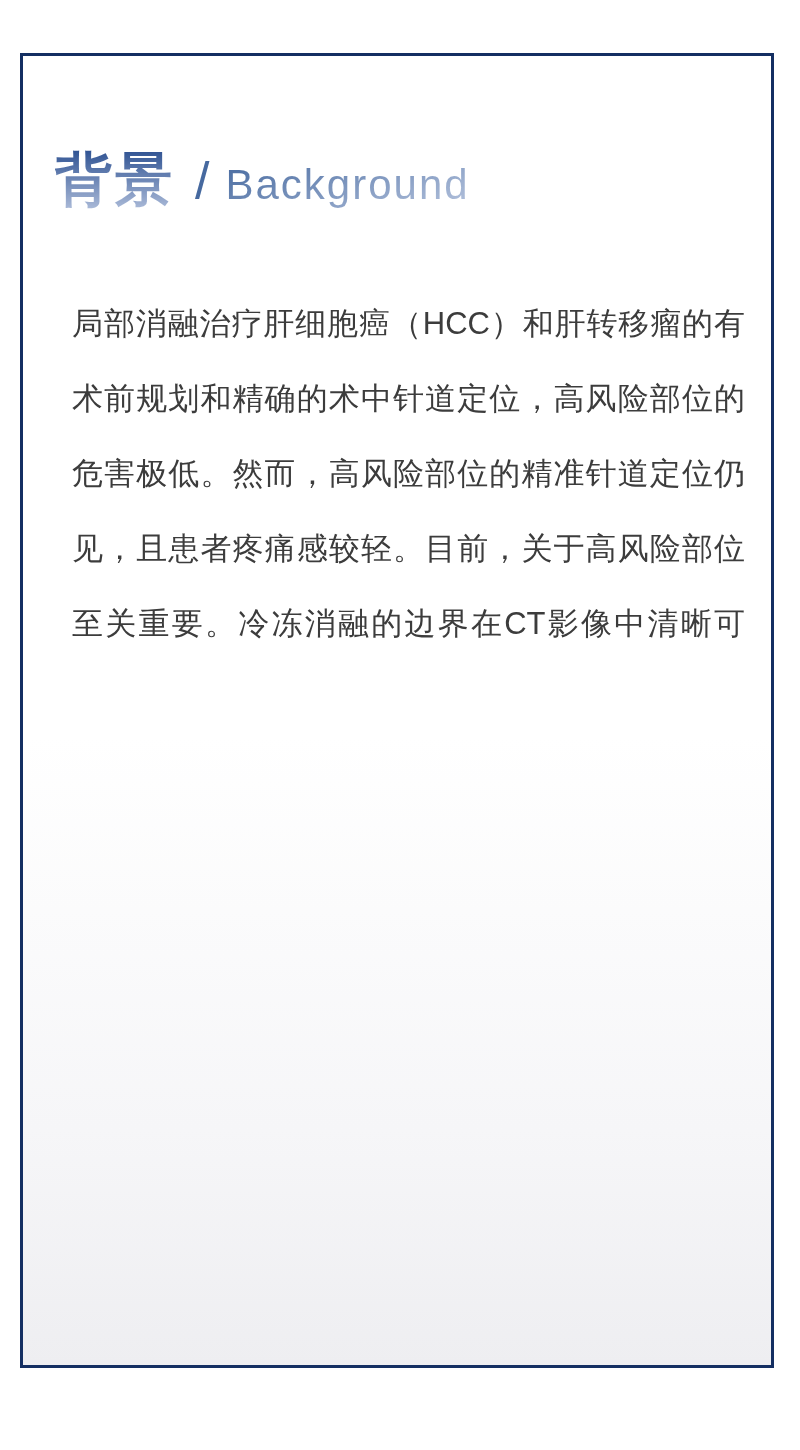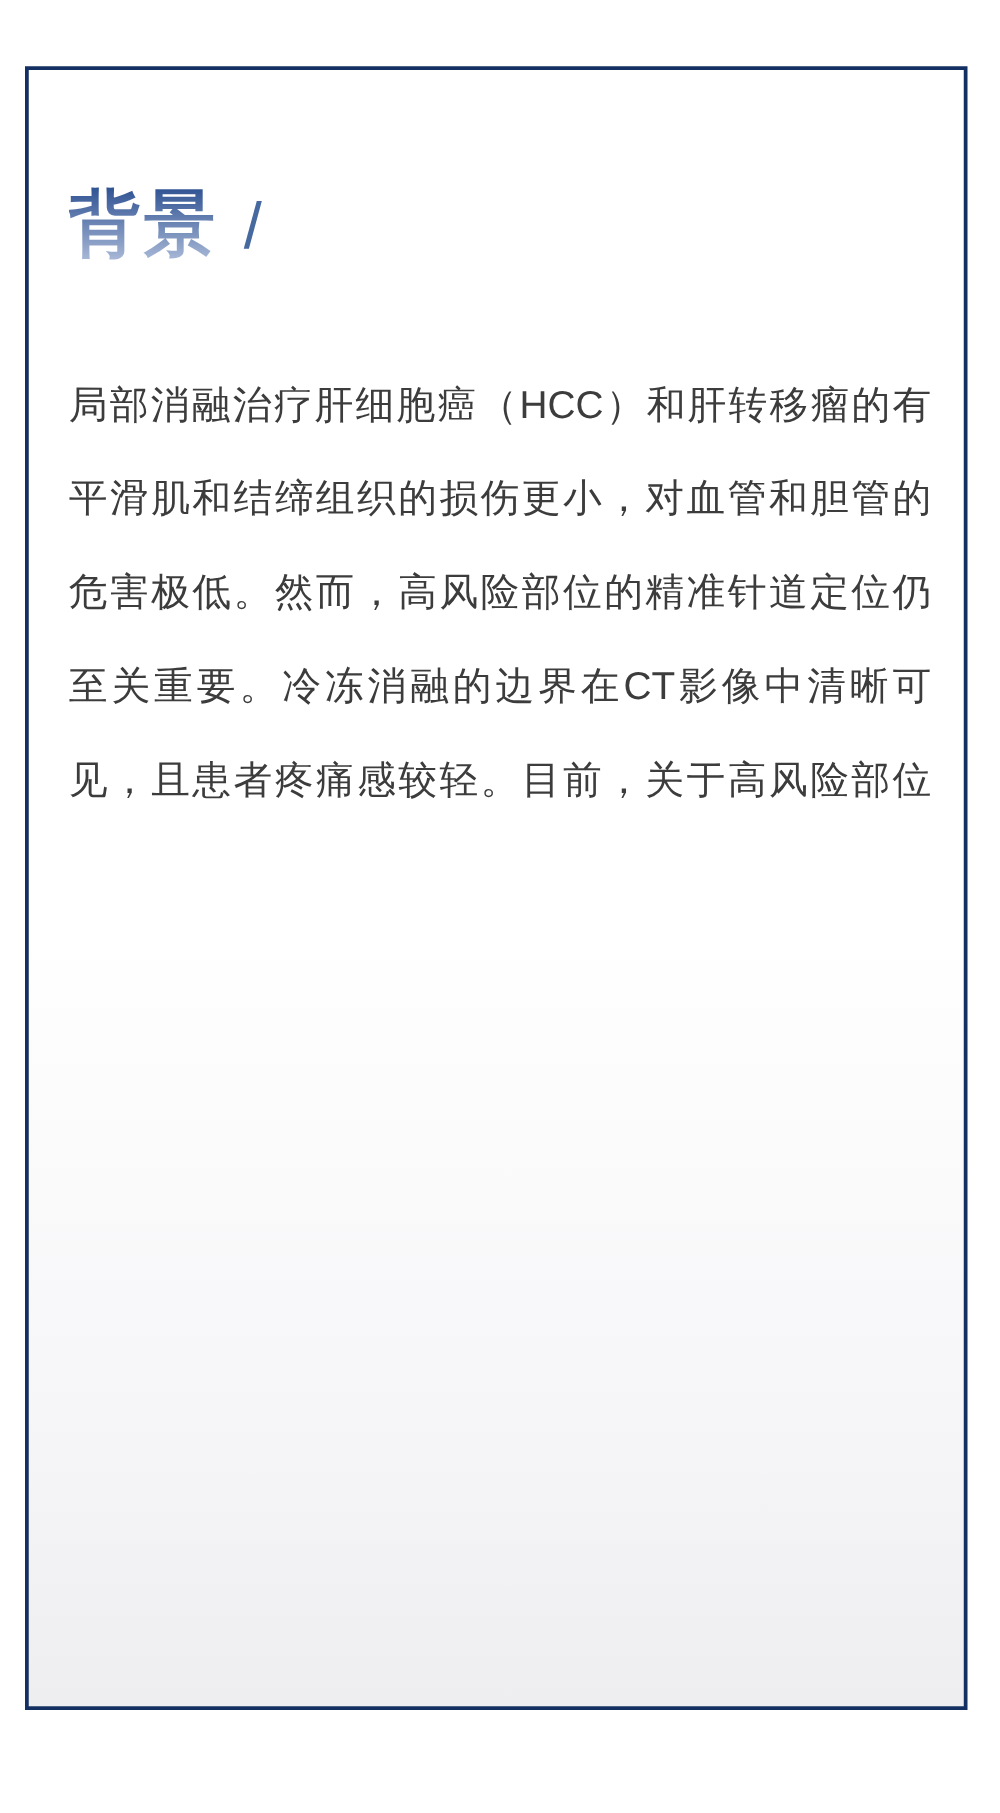--- a/index.html
+++ b/index.html
@@ -77,38 +77,40 @@
     width: 690px;
     font-size: 31px;
     line-height: 75px;
     color: var(--body-text, #3c3c3c);
   }
   .line {
     height: 75px;
     text-align: justify;
     text-align-last: justify;
     white-space: nowrap;
+    margin-left: 17px;
   }
   .line.last {
     text-align-last: left;
   }
 </style>
 </head>
 <body>
 
 <div class="page">
   <div class="card">
 
     <div class="title-row">
       <span class="title-zh">背景</span>
       <span class="title-sep">/</span>
+      <span class="title-en">Background</span>
     </div>
 
     <div class="paragraph">
       <div class="line">局部消融治疗肝细胞癌（HCC）和肝转移瘤的有</div>
-      <div class="line">平滑肌和结缔组织的损伤更小，对血管和胆管的</div>
+      <div class="line">术前规划和精确的术中针道定位，高风险部位的</div>
       <div class="line">危害极低。然而，高风险部位的精准针道定位仍</div>
+      <div class="line">见，且患者疼痛感较轻。目前，关于高风险部位</div>
       <div class="line">至关重要。冷冻消融的边界在CT影像中清晰可</div>
-      <div class="line">见，且患者疼痛感较轻。目前，关于高风险部位</div>
     </div>
 
   </div>
 </div>
 
 </body></html>

